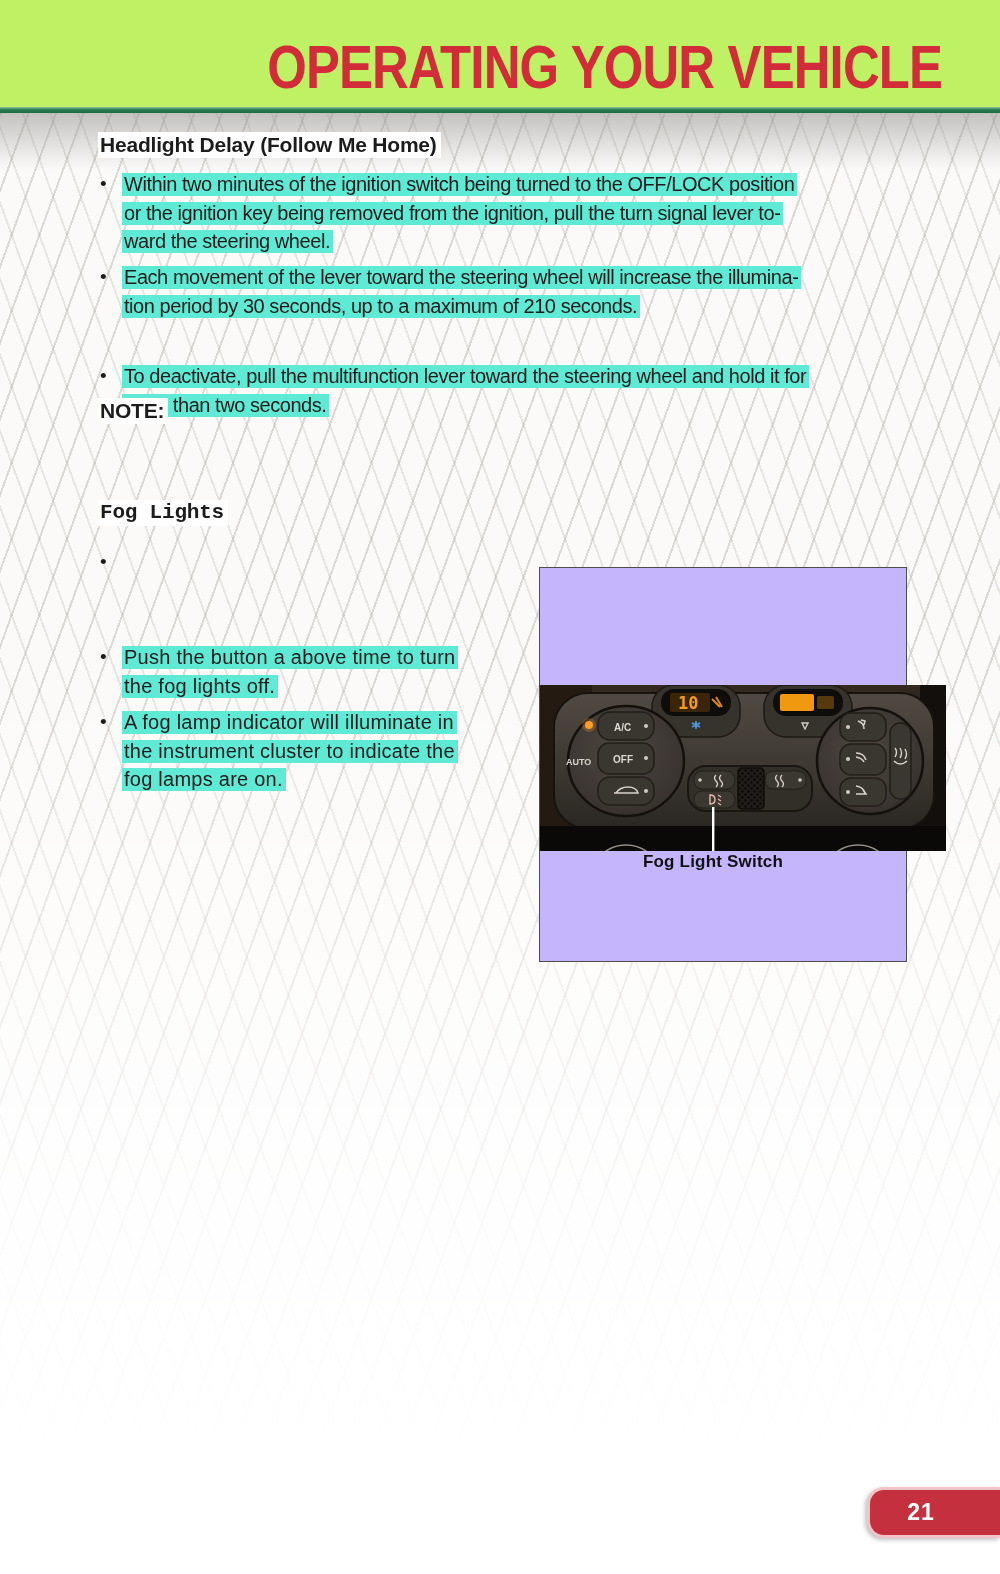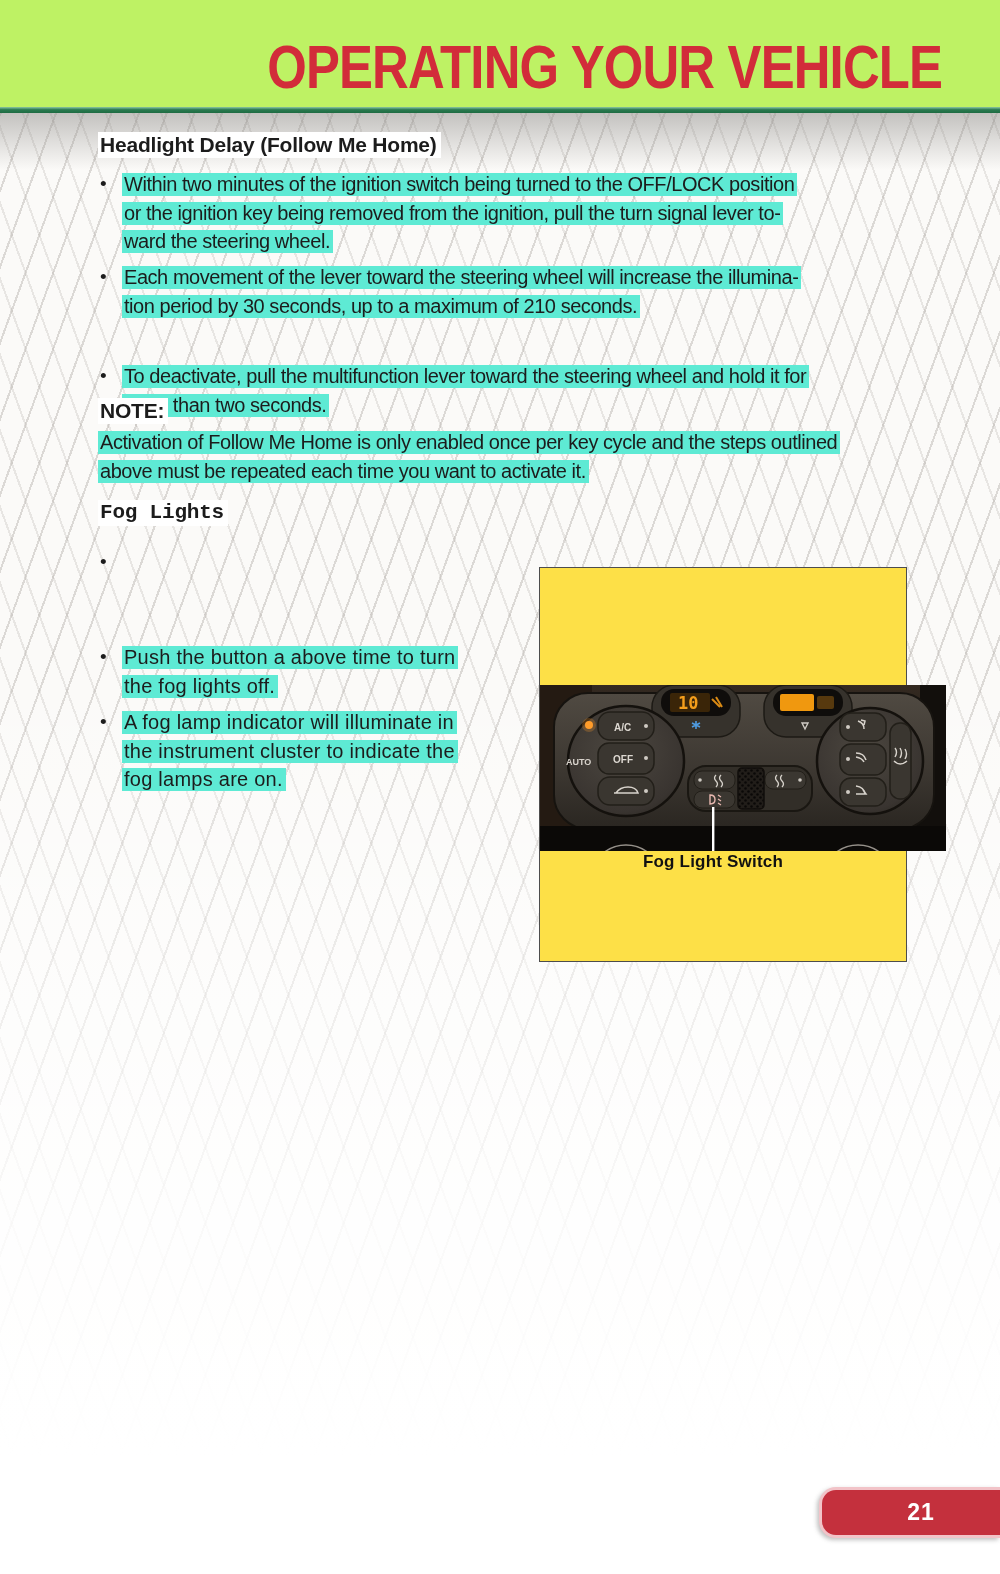--- a/index.html
+++ b/index.html
@@ -47,39 +47,39 @@
   .bm{width:24px;flex:none;font-size:19px;line-height:28.5px;}
   .bm::before{content:"\2022";}
   .btext{font-size:20px;line-height:28.5px;}
   .cond{letter-spacing:-0.45px;}
   .wide{letter-spacing:0.25px;}
   .btext .ln, .plain .ln{background:#5eead4;padding:0 3px 1px 2px;margin-left:-2px;}
   .plain{font-size:20px;line-height:28.5px;}
   
   .figure{
     position:absolute;left:539px;top:567px;width:368px;height:395px;
-    background:#fde047;border:1px solid #4d4d4d;box-sizing:border-box;
+    background:#c4b5fd;border:1px solid #4d4d4d;box-sizing:border-box;
   }
   .photo{position:absolute;left:0;top:117px;width:406px;height:166px;display:block;}
   .fig-caption{
     position:absolute;left:0;top:284px;width:346px;text-align:center;
     font-size:17px;font-weight:700;color:#111;letter-spacing:0.2px;
   }
   
   .badge-outer{
     position:absolute;right:0;bottom:36px;
     background:#f2c3c8;border-radius:17px 0 0 17px;
     padding:3px 0 3px 3px;
     box-shadow:-2px 2px 4px rgba(120,120,120,0.45);
   }
   .badge{
     background:#c4303d;border-radius:14px 0 0 14px;
     width:102px;height:45px;line-height:45px;
     color:#ffffff;font-weight:bold;font-size:23px;
-    text-align:center;padding-right:28px;letter-spacing:1px;padding-left:48px;
+    text-align:center;padding-right:28px;letter-spacing:1px;
   }
 </style>
 </head>
 <body>
 
 <div class="paper"></div>
 <div class="paper-fade"></div>
 <div class="gray-band"></div>
 
 <div class="header">
@@ -96,21 +96,21 @@
 <div class="brow" style="top:263px;width:845px;">
   <span class="bm"></span>
   <div class="btext cond"><span class="ln">Each movement of the lever toward the steering wheel will increase the illumina-</span><br><span class="ln">tion period by 30 seconds, up to a maximum of 210 seconds.</span></div>
 </div>
 <div class="brow" style="top:329px;width:845px;margin-top:33px;">
   <span class="bm"></span>
   <div class="btext cond"><span class="ln">To deactivate, pull the multifunction lever toward the steering wheel and hold it for</span><br><span class="ln">more than two seconds.</span></div>
 </div>
 
 <div class="tblock h2" style="top:399px;"><span class="hl">NOTE:</span></div>
-<div class="tblock plain cond" style="top:428px;"><span class="ln">Activation of Follow Me Home is only enabled once per key cycle and the steps outlined</span><br><span class="ln">above must be repeated each time you want to activate it.</span></div>
+<div class="tblock plain cond" style="top:428px;"><br></div>
 
 <div class="tblock h2" style="top:501px;font-family:Liberation Mono, monospace;"><span class="hl">Fog Lights</span></div>
 
 <div class="brow" style="top:548px;width:420px;">
   <span class="bm"></span>
 </div>
 <div class="brow" style="top:643px;width:420px;">
   <span class="bm"></span>
   <div class="btext wide"><span class="ln">Push the button a above time to turn</span><br><span class="ln">the fog lights off.</span></div>
 </div>

